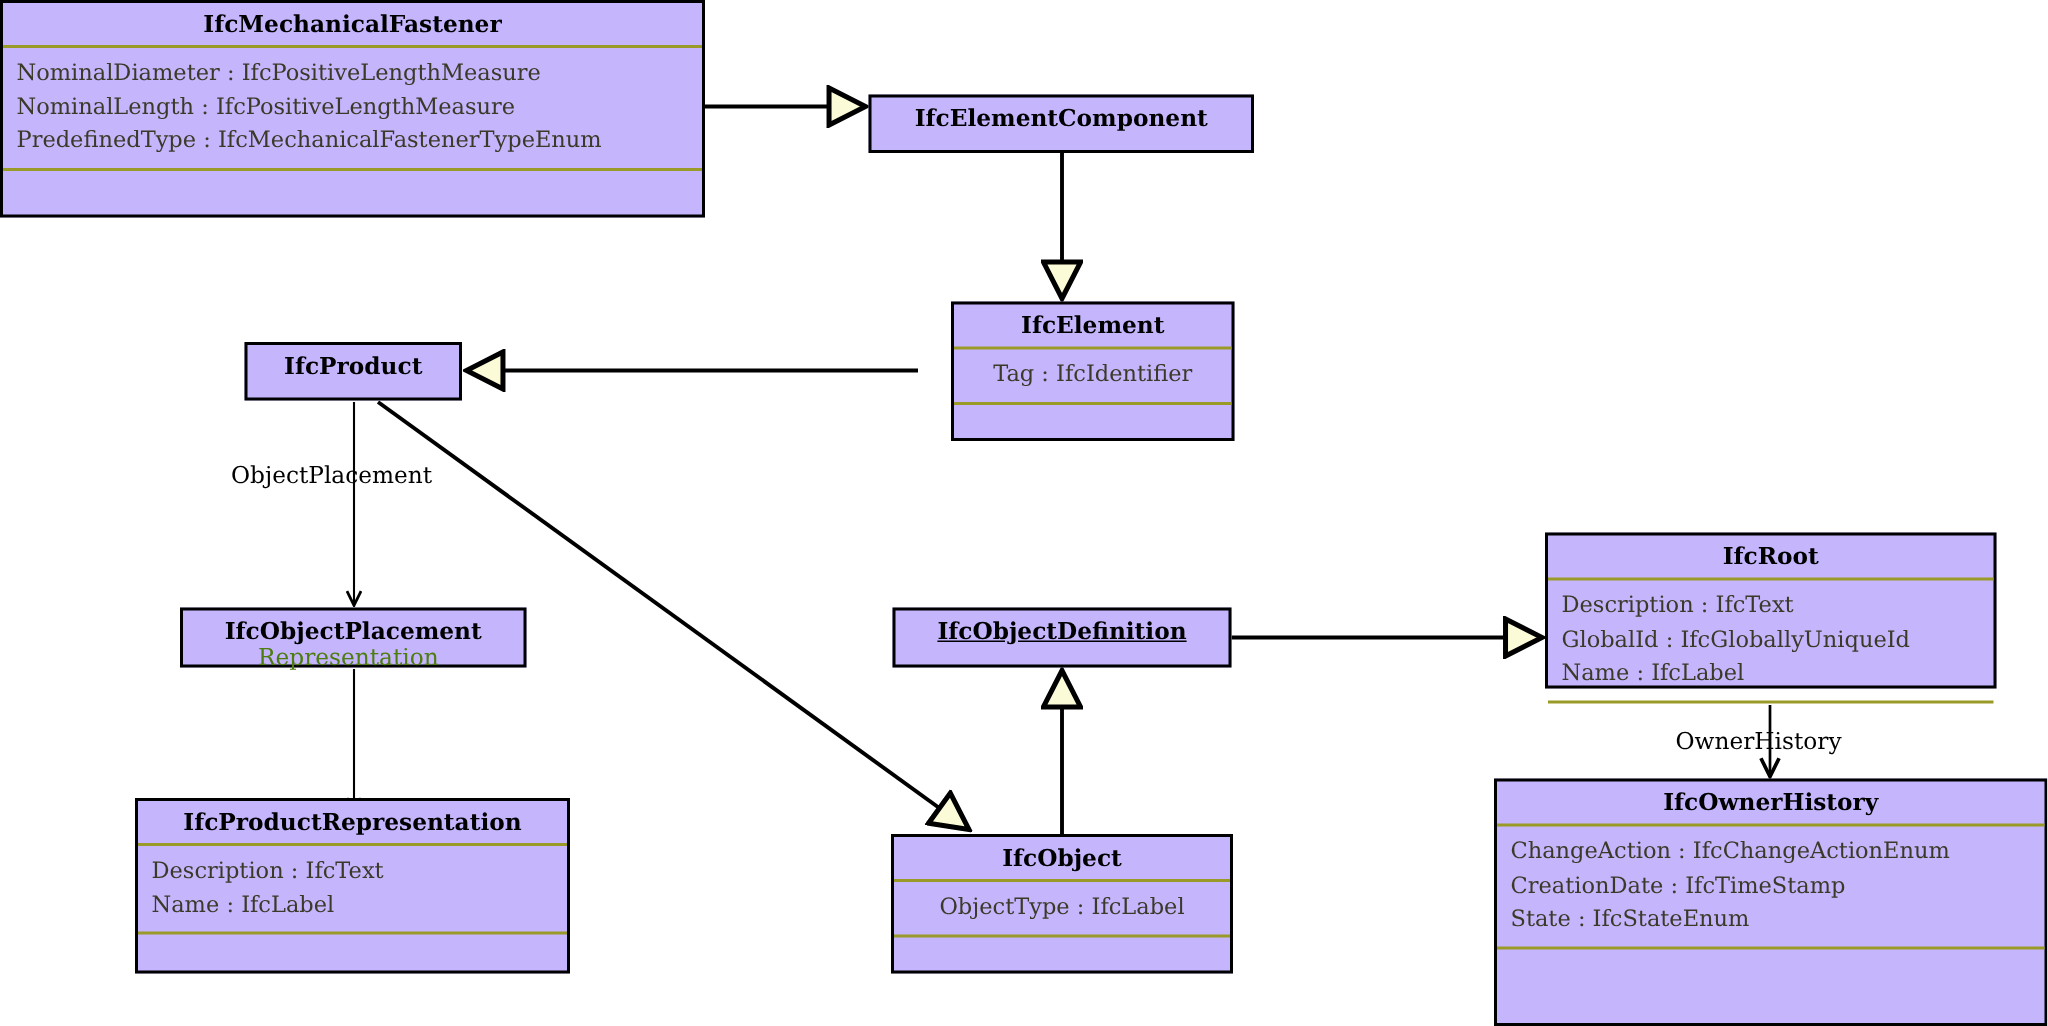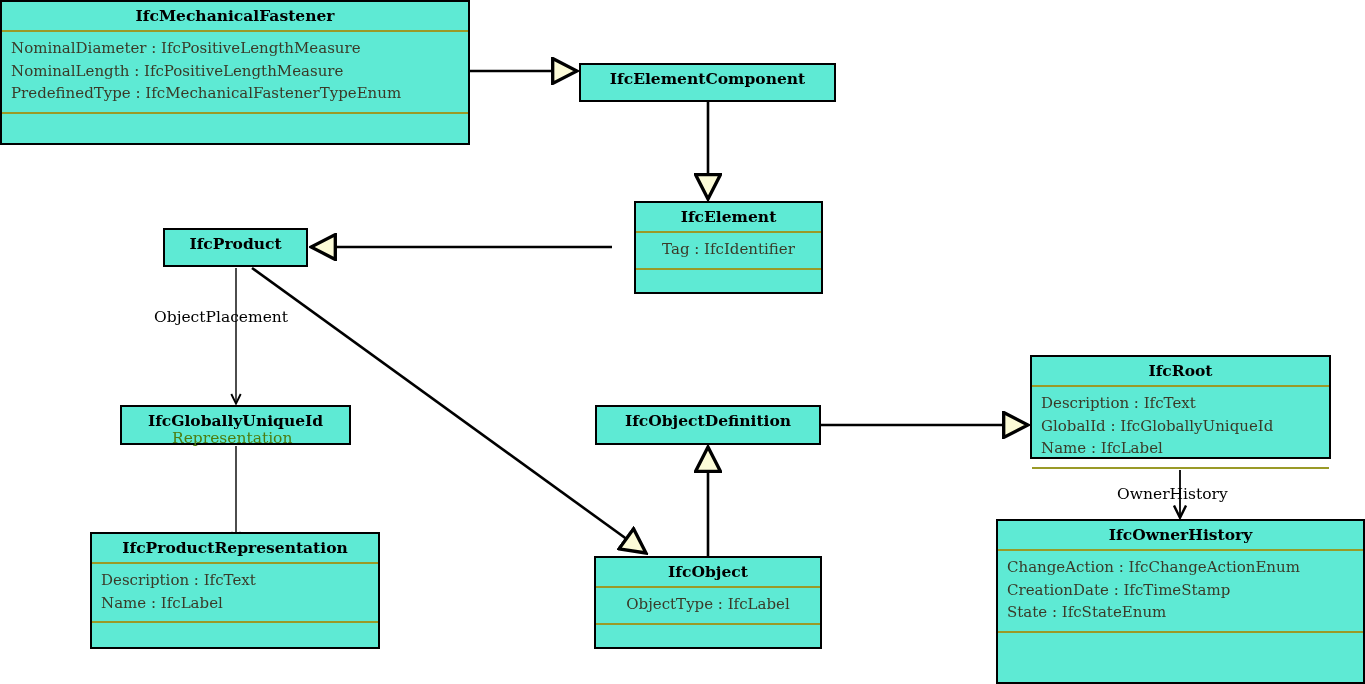--- a/index.html
+++ b/index.html
@@ -19,21 +19,21 @@
     position: absolute;
     left: 0;
     top: 0;
     width: 1365px;
     height: 684px;
     pointer-events: none;
   }
   .uml-class {
     position: absolute;
     box-sizing: border-box;
-    background: #5eead4;
+    background: #c4b5fd;
     border: 2px solid #000000;
     z-index: 3;
   }
   .uml-title {
     font-weight: bold;
     text-align: center;
     font-size: 15.5px;
     color: #000000;
     padding: 5px 6px 6px 6px;
     line-height: 1.1;
@@ -124,35 +124,35 @@
     </div>
     <div class="uml-sep"></div>
     <div class="uml-ops"></div>
   </div>
 
   <div class="uml-class" style="left:163px; top:228px; width:145px; height:39px;">
     <div class="uml-title">IfcProduct</div>
   </div>
 
   <div class="uml-class" style="left:120px; top:405px; width:231px; height:40px;">
-    <div class="uml-title">IfcGloballyUniqueId</div>
+    <div class="uml-title">IfcObjectPlacement</div>
   </div>
 
   <div class="uml-class" style="left:90px; top:532px; width:290px; height:117px;">
     <div class="uml-title">IfcProductRepresentation</div>
     <div class="uml-sep"></div>
     <div class="uml-attrs">
       <div class="uml-attr">Description : IfcText</div>
       <div class="uml-attr">Name : IfcLabel</div>
     </div>
     <div class="uml-sep"></div>
     <div class="uml-ops"></div>
   </div>
 
-  <div class="uml-class" style="left:595px; top:405px; width:226px; height:40px;">
+  <div class="uml-class" style="left:595px; top:405px; width:226px; height:40px;text-decoration:underline;">
     <div class="uml-title">IfcObjectDefinition</div>
   </div>
 
   <div class="uml-class" style="left:594px; top:556px; width:228px; height:93px;">
     <div class="uml-title">IfcObject</div>
     <div class="uml-sep"></div>
     <div class="uml-attrs" style="text-align:center;">
       <div class="uml-attr">ObjectType : IfcLabel</div>
     </div>
     <div class="uml-sep"></div>

